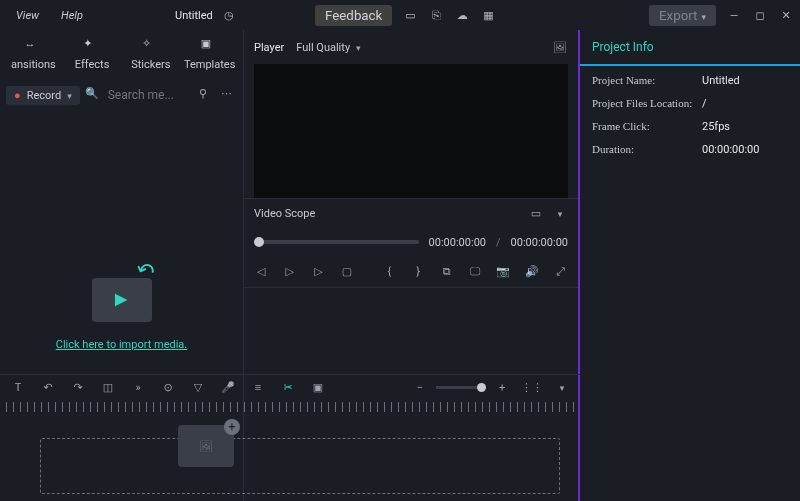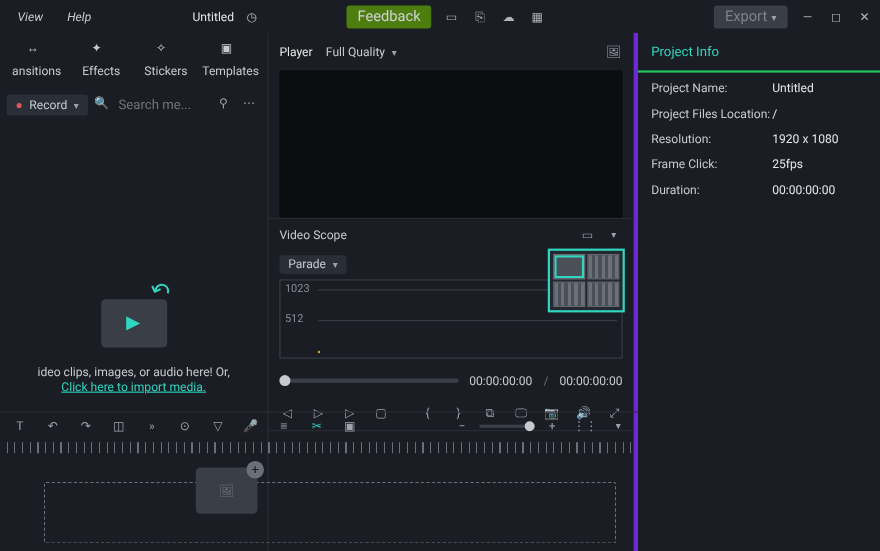--- a/index.html
+++ b/index.html
@@ -4,29 +4,29 @@
 <style>
 * { margin:0; padding:0; box-sizing:border-box; font-family:-apple-system,BlinkMacSystemFont,"Segoe UI",Roboto,sans-serif; }
 body { width:800px; height:501px; background:#1a1d23; color:#c8cad0; font-size:11px; overflow:hidden; position:relative; }
 
 
 .menubar { height:30px; display:flex; align-items:center; padding:0 8px; background:#1a1d23; gap:6px; }
 .menubar .menu-item { padding:4px 8px; color:#c8cad0; cursor:pointer;font-style:italic; }
 .title-block { position:absolute; left:175px; top:0; height:30px; display:flex; align-items:center; gap:8px; }
 .title-block .doc-title { color:#e6e6e6; }
 .center-tools { position:absolute; left:315px; top:0; height:30px; display:flex; align-items:center; gap:10px; }
-.feedback-btn { background:#4d7c0f; color:#d0d2d8; padding:3px 10px; border-radius:3px; border:none; }
+.feedback-btn { background:#404040; color:#d0d2d8; padding:3px 10px; border-radius:3px; border:none; }
 .tiny-icon { width:16px; height:16px; color:#b0b3ba; display:flex; align-items:center; justify-content:center; }
 .right-tools { position:absolute; right:6px; top:0; height:30px; display:flex; align-items:center; gap:10px; }
 .export-btn { background:#3a3f47; color:#7f838c; padding:3px 10px; border-radius:3px; border:none; display:flex; align-items:center; gap:4px; }
 
 
 .main { position:absolute; top:30px; left:0; right:0; bottom:0; display:flex; }
 .col-left { width:244px; display:flex; flex-direction:column; border-right:1px solid #2a2e36; }
-.col-mid  { width:336px; display:flex; flex-direction:column; border-right:4px solid #6d28d9; }
+.col-mid  { width:336px; display:flex; flex-direction:column; border-right:2px solid #6d28d9; }
 .col-right{ flex:1; display:flex; flex-direction:column; }
 
 
 .tool-tabs { height:48px; display:flex; align-items:center; justify-content:space-around; padding:0 4px; }
 .tool-tab { display:flex; flex-direction:column; align-items:center; gap:3px; color:#c8cad0; width:52px; }
 .tool-tab .ic { width:18px; height:18px; }
 .rec-row { height:34px; display:flex; align-items:center; gap:6px; padding:0 6px; }
 .rec-pill { display:flex; align-items:center; gap:6px; background:#2a2e36; padding:3px 8px; border-radius:3px; }
 .search-wrap { display:flex; align-items:center; gap:6px; flex:1; }
 .search-wrap input { background:transparent; border:none; color:#c8cad0; width:100%; outline:none; font-size:12px; }
@@ -58,25 +58,25 @@
 .scope-thumbs div.bars { background:repeating-linear-gradient(90deg,#6a6f78 0 3px,#4a4f58 3px 6px); }
 .playback-row { height:28px; display:flex; align-items:center; padding:0 10px; gap:10px; }
 .scrub { flex:1; height:4px; background:#3a3f47; border-radius:2px; position:relative; }
 .scrub .knob { position:absolute; left:0; top:-3px; width:10px; height:10px; background:#c8cad0; border-radius:50%; }
 .slash { color:#6a6f78; }
 .transport-row { height:32px; display:flex; align-items:center; padding:0 10px; gap:14px; border-bottom:1px solid #2a2e36; }
 .transport-row .gap { flex:1; }
 .ic16 { width:16px; height:16px; color:#9fa3ab; display:flex; align-items:center; justify-content:center; }
 
 
-.proj-hdr { height:36px; display:flex; align-items:center; padding:0 12px; border-bottom:2px solid #22c55e; }
+.proj-hdr { height:36px; display:flex; align-items:center; padding:0 12px; border-bottom:2px solid #0ea5e9; }
 .proj-hdr span { color:#30d6c0; font-size:12px; }
 .info-table { padding:8px 12px; display:flex; flex-direction:column; gap:10px; }
 .info-row { display:flex; }
-.info-row .k { width:110px; color:#c8cad0; }
+.info-row .k { width:110px; color:#c8cad0;font-family:Liberation Serif, serif; }
 .info-row .v { color:#e6e6e6; }
 
 
 .timeline-tools { position:absolute; top:374px; left:0; width:580px; height:26px; display:flex; align-items:center; gap:14px; padding:0 10px; border-top:1px solid #2a2e36; }
 .timeline-tools .gap{flex:1;}
 .zoom { display:flex; align-items:center; gap:8px; }
 .zoom .bar { width:50px; height:3px; background:#3a3f47; position:relative; }
 .zoom .bar .knob{ position:absolute; right:0; top:-3px; width:9px; height:9px; background:#c8cad0; border-radius:50%; }
 .ruler { position:absolute; top:400px; left:0; width:580px; height:26px; padding:0 6px; }
 .ruler .labels { display:flex; justify-content:space-between; font-size:10px; color:#8b8f97; }
@@ -148,21 +148,20 @@
         </div>
       <span class="filter-ic">⚲</span>
       <span class="filter-ic">⋯</span>
     </div>
     <div class="media-drop">
       <div class="folder-graphic">
         <div class="folder"></div>
           <div class="play"></div>
           <div class="arrow">↶</div>
       </div>
-      <div>ideo clips, images, or audio here! Or,</div>
       <a href="#" class="import-link">Click here to import media.</a>
     </div>
   </div>
 
   <div class="col-mid">
     <div class="player-bar">
       <span class="lbl">Player</span>
       <span class="quality-pill">
           <span>Full Quality</span>
           <span class="chev"></span>
@@ -170,39 +169,20 @@
       <span class="spacer"></span>
       <span class="ic16">🖼</span>
     </div>
     <div class="preview"></div>
 
     <div class="scope-hdr">
       <span>Video Scope</span>
       <span class="spacer"></span>
       <span class="ic16">▭</span>
       <span class="ic16 chev"></span>
-    </div>
-    <div class="scope-body">
-      <div class="parade-pill">
-          <span>Parade</span>
-          <span class="chev"></span>
-        </div>
-      <div class="scope-graph">
-        <span class="yl" style="top:2px">1023</span>
-        <div class="grid" style="top:8px"></div>
-        <span class="yl" style="top:30px">512</span>
-        <div class="grid" style="top:36px"></div>
-        <div class="axis"></div>
-      </div>
-      <div class="scope-thumbs">
-        <div class="sel"></div>
-        <div class="bars"></div>
-        <div class="bars"></div>
-        <div class="bars"></div>
-      </div>
     </div>
 
     <div class="playback-row">
       <div class="scrub">
           <div class="knob"></div>
         </div>
       <span>00:00:00:00</span>
       <span class="slash">/</span>
       <span>00:00:00:00</span>
     </div>
@@ -227,24 +207,20 @@
         <span>Project Info</span>
       </div>
     <div class="info-table">
       <div class="info-row">
           <span class="k">Project Name:</span>
           <span class="v">Untitled</span>
         </div>
       <div class="info-row">
           <span class="k">Project Files Location:</span>
           <span class="v">/</span>
-        </div>
-      <div class="info-row">
-          <span class="k">Resolution:</span>
-          <span class="v">1920 x 1080</span>
         </div>
       <div class="info-row">
           <span class="k">Frame Click:</span>
           <span class="v">25fps</span>
         </div>
       <div class="info-row">
           <span class="k">Duration:</span>
           <span class="v">00:00:00:00</span>
         </div>
     </div>

